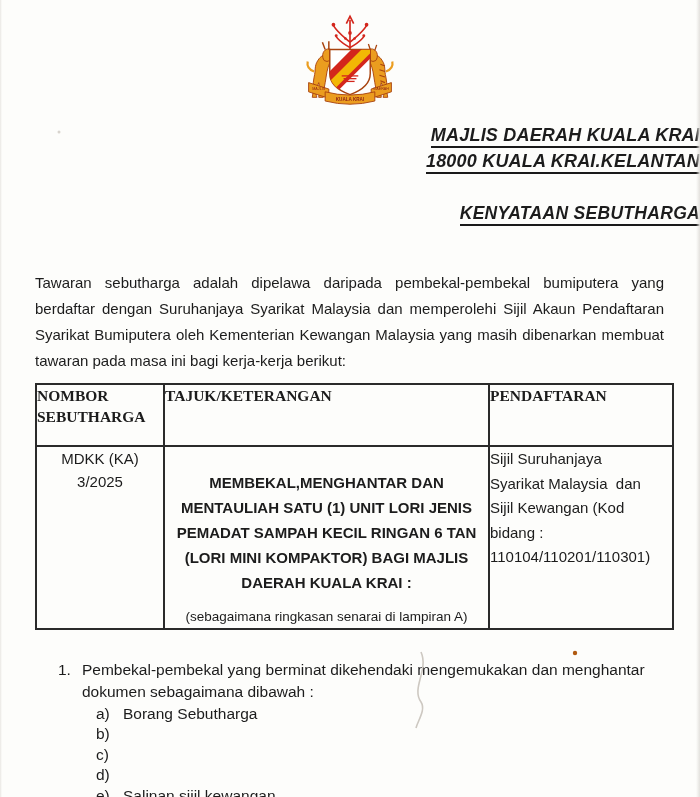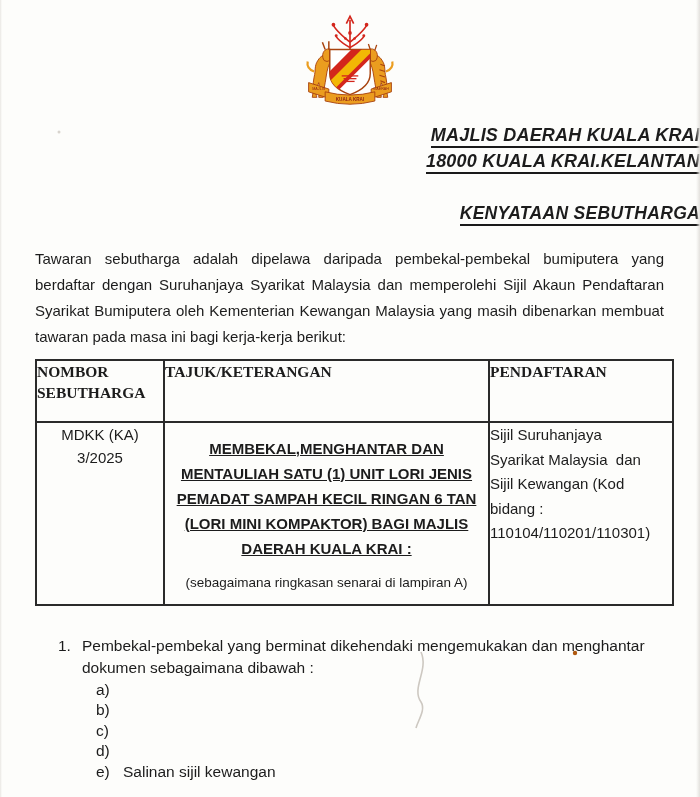--- a/index.html
+++ b/index.html
@@ -19,21 +19,21 @@
 
   .crest-wrap{text-align:center;padding-top:12px;line-height:0;}
 
   .heading-block{text-align:right;font-style:italic;}
   .org-name{margin-top:14px;font-size:18px;font-weight:bold;letter-spacing:.2px;line-height:22px;}
   .org-address{margin-top:4px;font-size:18px;font-weight:bold;letter-spacing:.2px;line-height:22px;padding-left:10px;}
   .doc-title{margin-top:30px;font-size:17.5px;font-weight:bold;letter-spacing:.3px;line-height:22px;}
   .u{border-bottom:2px solid #1a1a1a;padding-bottom:1px;}
 
   .intro{
-    margin:22px 36px 0 35px;
+    margin:46px 36px 0 35px;
     font-size:15px;line-height:26px;
     text-align:justify;text-justify:inter-word;
   }
 
   table.quote-table{
     margin:9px 0 0 35px;
     border-collapse:collapse;
     width:637px;
     table-layout:fixed;
   }
@@ -46,21 +46,21 @@
   .col-tajuk{width:325px;}
   .col-pend{width:184px;}
   .quote-table th{
     height:60px;
     font-size:15.5px;font-weight:bold;
     text-align:left;line-height:21px;font-family:Liberation Serif, serif;
   }
   .quote-table td{height:181px;}
   .cell-nombor{text-align:center;font-size:15px;line-height:23px;padding-top:26px;border-radius:20px;}
   .cell-tajuk{text-align:center;}
-  .tajuk-title{font-size:15px;font-weight:bold;line-height:25px;padding-top:13px;text-decoration:underline;}
+  .tajuk-title{font-size:15px;font-weight:bold;line-height:25px;padding-top:23px;}
   .tajuk-note{font-size:13.5px;line-height:18px;margin-top:13px;}
   .cell-pend{font-size:15px;line-height:24.5px;padding-top:25px;}
   .pre{white-space:pre-wrap;}
 
   .list-block{margin:29px 40px 0 58px;font-size:15.5px;}
   .item-row{display:flex;line-height:22px;}
   .item-num{width:24px;flex:none;}
   .item-text{max-width:578px;}
   .sub-list{margin-left:38px;margin-top:1px;}
   .sub-row{display:flex;line-height:20.4px;}
@@ -191,20 +191,21 @@
   </table>
 
 <div class="list-block">
   <div class="item-row">
     <div class="item-num">1.</div>
     <div class="item-text">Pembekal-pembekal yang berminat dikehendaki mengemukakan dan menghantar dokumen sebagaimana dibawah :</div>
   </div>
   <div class="sub-list">
     <div class="sub-row">
       <div class="sub-label">a)</div>
+      <div>Borang Sebutharga</div>
     </div>
     <div class="sub-row">
       <div class="sub-label">b)</div>
     </div>
     <div class="sub-row">
       <div class="sub-label">c)</div>
     </div>
     <div class="sub-row">
       <div class="sub-label">d)</div>
     </div>

